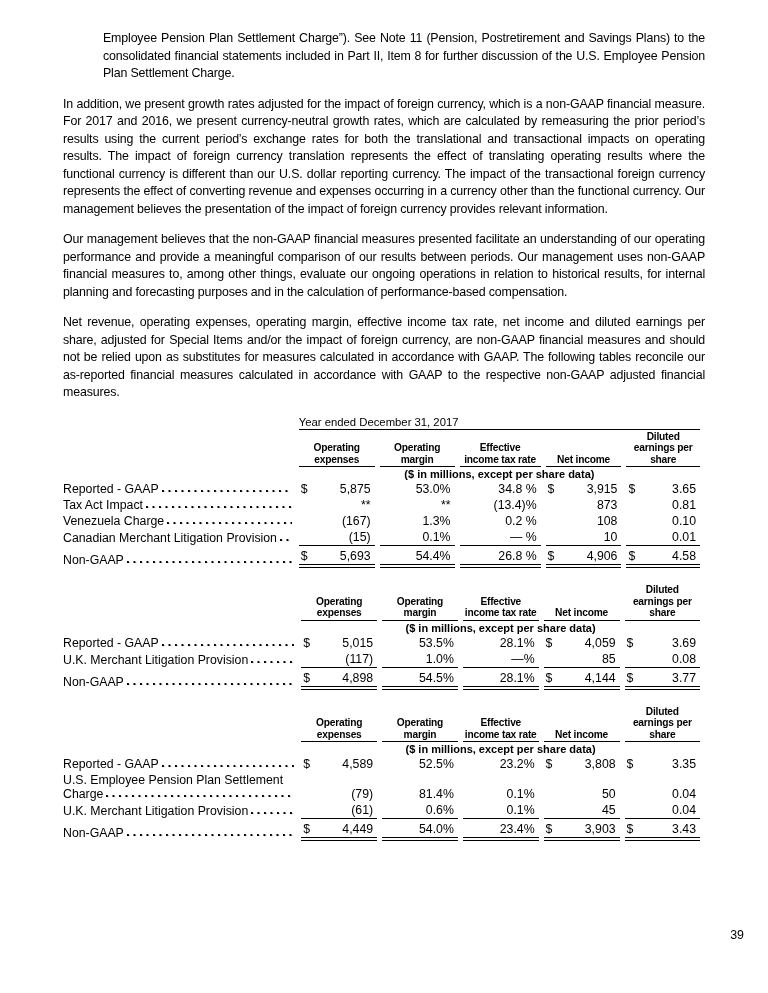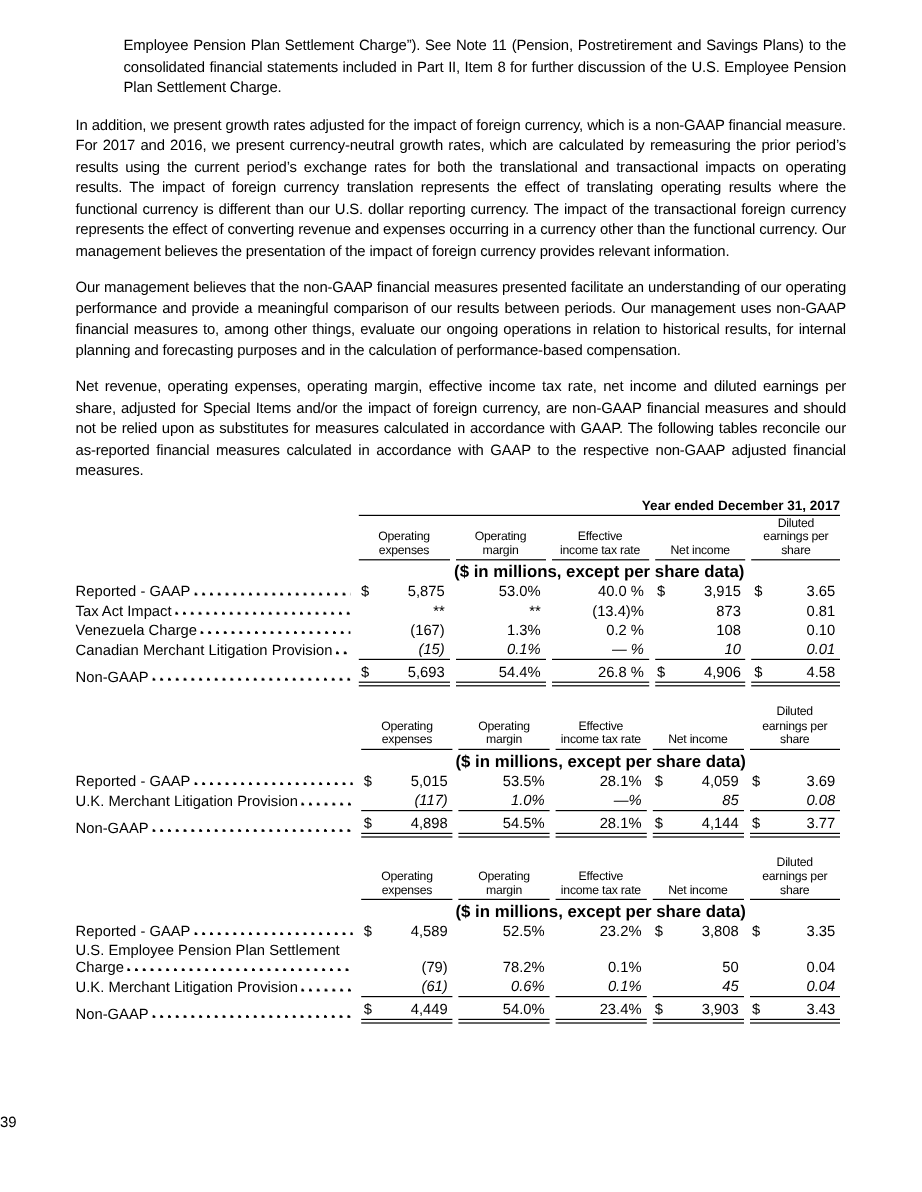--- a/index.html
+++ b/index.html
@@ -28,40 +28,40 @@
   table.fin {
     border-collapse: separate;
     border-spacing: 5px 0;
     table-layout: fixed;
     margin: 0 0 15px -5px;
     font-size: 12.3px;
   }
   table.fin td { vertical-align: bottom; padding: 1px 0; }
 
   td.ttl {
-    font-weight: bold;
+    font-weight: normal;
     font-size: 11.3px;
-    text-align: right;
+    text-align: left;
     border-bottom: 1.5px solid #000;
     padding-bottom: 3px;
   }
   td.colhdr {
-    font-weight: normal;
+    font-weight: bold;
     font-size: 10.2px;
     line-height: 11.5px;
     letter-spacing: -0.2px;
     text-align: center;
     vertical-align: bottom;
     border-bottom: 1.5px solid #000;
     padding: 4px 0 3px 0;
     white-space: pre;
   }
   td.units {
     font-weight: bold;
-    font-size: 14px;
+    font-size: 11px;
     text-align: center;
     padding: 2px 0 1px 0;
   }
 
   td.lbl { padding-right: 2px; }
   .lflex { display: flex; align-items: baseline; }
   .lbl-text { white-space: nowrap; }
   .dots {
     flex: 1;
     height: 4px;
@@ -71,29 +71,29 @@
     background-size: 6.5px 4px;
     background-repeat: repeat-x;
     background-position: left bottom;
   }
 
   td.num { }
   .nflex { display: flex; justify-content: space-between; padding: 0 4px 0 2px; }
   .dollar { white-space: pre; }
   .val { white-space: pre; margin-left: 32px; }
 
-  td.rule  { border-bottom: 1.2px solid #000; padding-bottom: 3px; font-style: italic; }
+  td.rule  { border-bottom: 1.2px solid #000; padding-bottom: 3px; }
   td.total { border-bottom: 4px double #000; padding-bottom: 2px; }
   tr.totrow td.num { padding-top: 3px; }
 
   .pagenum {
     position: absolute;
     top: 928px; left: 0;
     width: 744px;
-    text-align: left;
+    text-align: right;
     font-size: 12.4px;
   }
 </style>
 </head>
 <body>
 
 <div class="page">
   <p class="body indent">Employee Pension Plan Settlement Charge”).  See Note 11 (Pension, Postretirement and Savings Plans) to the consolidated financial statements included in Part II, Item 8 for further discussion of the U.S. Employee Pension Plan Settlement Charge.</p>
   <p class="body">In addition, we present growth rates adjusted for the impact of foreign currency, which is a non-GAAP financial measure.  For 2017 and 2016, we present currency-neutral growth rates, which are calculated by remeasuring the prior period’s results using the current period’s exchange rates for both the translational and transactional impacts on operating results.  The impact of foreign currency translation represents the effect of translating operating results where the functional currency is different than our U.S. dollar reporting currency.  The impact of the transactional foreign currency represents the effect of converting revenue and expenses occurring in a currency other than the functional currency.  Our management believes the presentation of the impact of foreign currency provides relevant information.</p>
   <p class="body">Our management believes that the non-GAAP financial measures presented facilitate an understanding of our operating performance and provide a meaningful comparison of our results between periods.  Our management uses non-GAAP financial measures to, among other things, evaluate our ongoing operations in relation to historical results, for internal planning and forecasting purposes and in the calculation of performance-based compensation.</p>
@@ -146,21 +146,21 @@
             </td>
             <td class="num">
               <div class="nflex">
                 <span class="dollar"></span>
                 <span class="val">53.0%</span>
               </div>
             </td>
             <td class="num">
               <div class="nflex">
                 <span class="dollar"></span>
-                <span class="val">40.0 %</span>
+                <span class="val">34.8 %</span>
               </div>
             </td>
             <td class="num">
               <div class="nflex">
                 <span class="dollar">$</span>
                 <span class="val">3,915</span>
               </div>
             </td>
             <td class="num">
               <div class="nflex">
@@ -545,21 +545,21 @@
             </td>
             <td class="num">
               <div class="nflex">
                 <span class="dollar"></span>
                 <span class="val">(79)</span>
               </div>
             </td>
             <td class="num">
               <div class="nflex">
                 <span class="dollar"></span>
-                <span class="val">78.2%</span>
+                <span class="val">81.4%</span>
               </div>
             </td>
             <td class="num">
               <div class="nflex">
                 <span class="dollar"></span>
                 <span class="val">0.1%</span>
               </div>
             </td>
             <td class="num">
               <div class="nflex">

